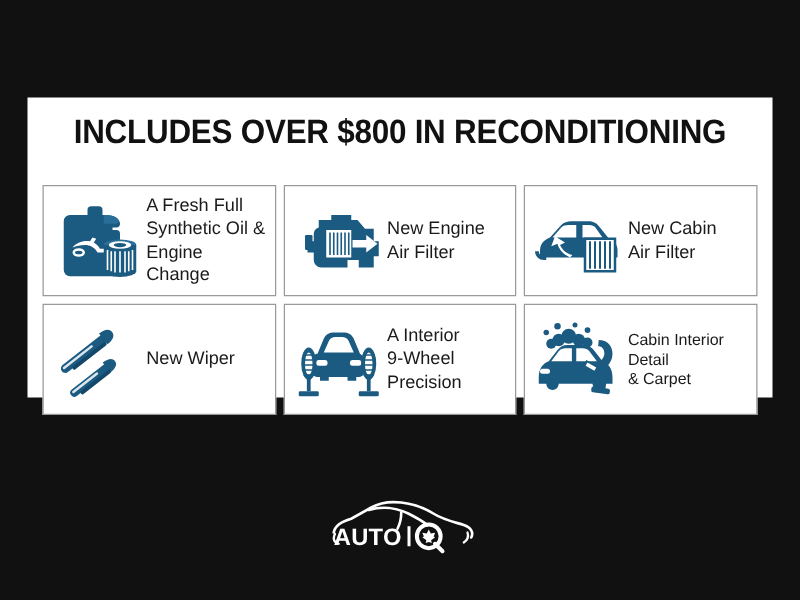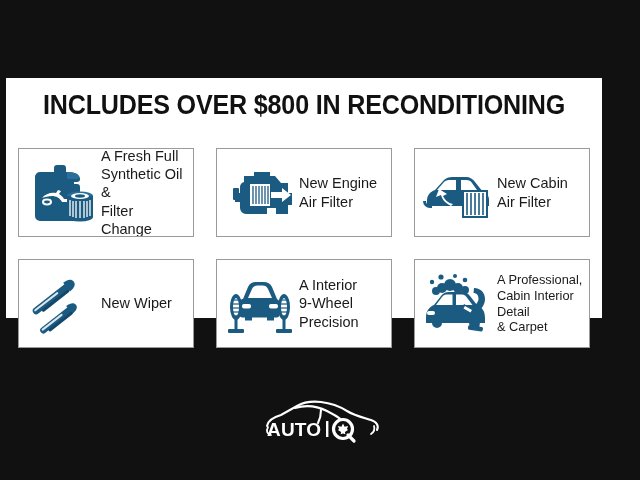--- a/index.html
+++ b/index.html
@@ -16,21 +16,21 @@
   }
   #banner {
     position: relative;
     width: 640px;
     height: 480px;
     background: #111111;
   }
   
   .card {
     position: absolute;
-    left: 6px;
+    left: 22px;
     top: 78px;
     width: 596px;
     height: 240px;
     background: #ffffff;
     box-sizing: border-box;
   }
   .headline {
     position: absolute;
     left: 0;
     top: 12px;
@@ -46,21 +46,21 @@
   }
   
   .grid {
     position: absolute;
     left: 12px;
     top: 70px;
     width: 572px;
     display: grid;
     grid-template-columns: 1fr 1fr 1fr;
     grid-template-rows: 89px 89px;
-    gap: 22px;
+    gap: 6px;
   }
   .cell {
     border: 1px solid #9a9a9a;
     background: #ffffff;
     box-sizing: border-box;
     display: flex;
     flex-direction: row;
     align-items: center;
     padding: 4px 6px;
     overflow: hidden;
@@ -145,21 +145,21 @@
                 <line x1="58" y1="41" x2="58" y2="58"></line>
                 <line x1="61" y1="41" x2="61" y2="57"></line>
                 <line x1="64" y1="40" x2="64" y2="56"></line>
               </g>
             </g>
           </svg>
         </div>
         <div class="cell-text">
           <div>A Fresh Full</div>
           <div>Synthetic Oil &amp;</div>
-          <div>Filter Change</div>
+          <div>Engine Change</div>
         </div>
       </div>
 
       <div class="cell">
         <div class="cell-icon">
           <svg width="72" height="62" viewBox="0 0 72 62" aria-hidden="true">
             <g fill="#1b5b82">
               <path d="M20 14 h10 v-4 h16 v4 h5 l6 7 h7 v10 h4 v12 h-4 v9 h-12 v-6 h-9 v6 H22
                        a6 6 0 0 1 -6 -6 v-6 h-5 v-9 h5 v-5 a6 6 0 0 1 4 -6 z"></path>
               <rect x="9" y="26" width="6" height="12" rx="1"></rect>
@@ -316,21 +316,20 @@
               <path d="M52 18 c7 0 11 5 11 11 0 7 -5 10 -7 14 -1.5 3 -1 5 0 6 l-6 2
                        c-2 -3 -2.5 -7 -0.5 -11 2 -4 7 -7 7 -11 0 -4 -2 -6 -5 -6 z"></path>
               <path d="M42 34 l11 6 -4 7 -11 -6 z"></path>
               <rect x="49" y="46" width="9" height="12" rx="1.5" transform="rotate(8 53 52)"></rect>
               <rect x="46" y="56" width="15" height="4.5" rx="1.5" transform="rotate(8 53 58)"></rect>
             </g>
             <path d="M43 36 l7 4 -1.5 2.5 -7 -4 z" fill="#ffffff"></path>
           </svg>
         </div>
         <div class="cell-text small">
-          <div>A Professional,</div>
           <div>Cabin Interior Detail</div>
           <div>&amp; Carpet</div>
         </div>
       </div>
 
     </div>
   </div>
 
   <div class="footer">
     <div class="logo">

